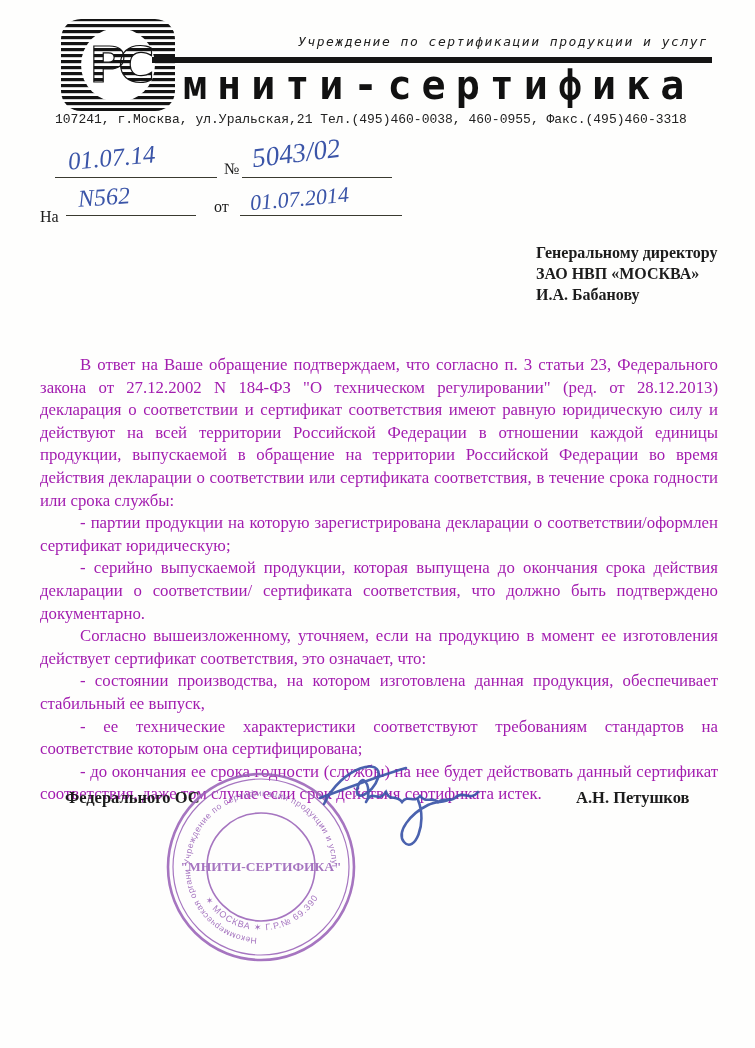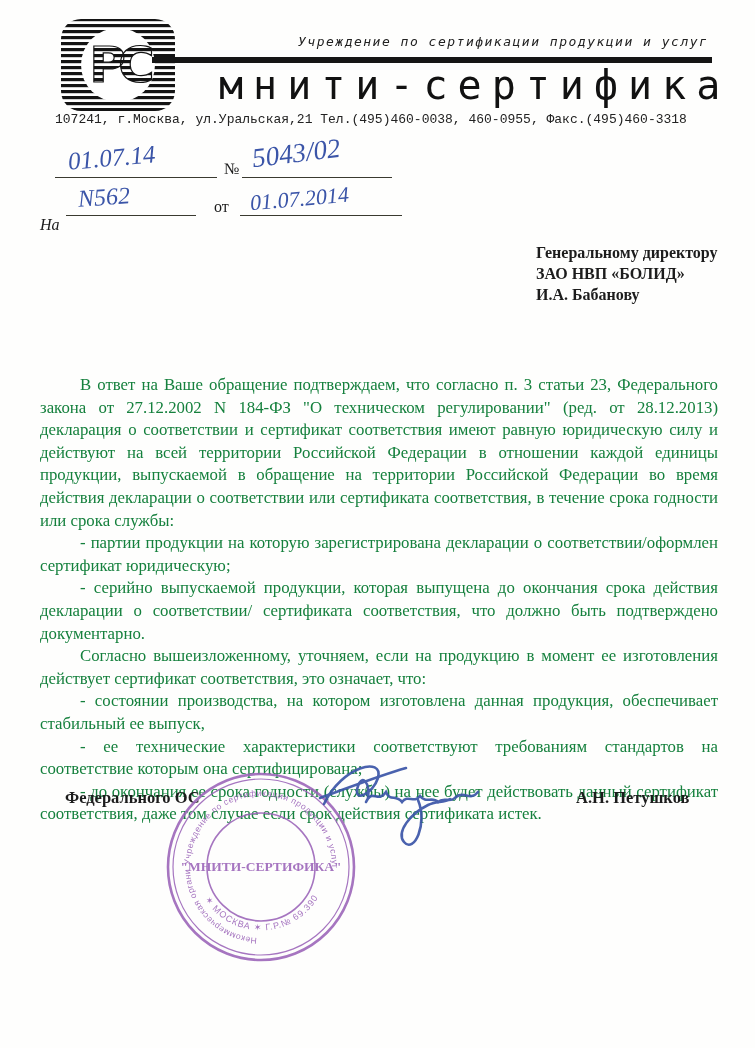--- a/index.html
+++ b/index.html
@@ -12,40 +12,40 @@
   
   .logo { position:absolute; left:60px; top:18px;text-align:right; }
   .tagline {
     position:absolute; left:298px; top:34px; width:440px;
     font-family:"DejaVu Sans Mono", monospace; font-style:italic;
     font-size:13px; letter-spacing:1.5px; color:#222; white-space:nowrap;
   }
   .header-bar { position:absolute; left:152px; top:57px; width:560px; height:6px; background:#151515; }
   .brand {
     position:absolute; left:183px; top:62px;
-    font-family:"DejaVu Sans Mono", monospace; font-size:40px; font-weight:400;
-    letter-spacing:10px; color:#111; white-space:nowrap;margin-left:36px;
+    font-family:"DejaVu Sans Mono", monospace; font-size:40px; font-weight:700;
+    letter-spacing:10px; color:#111; white-space:nowrap;
   }
   .address-line {
     position:absolute; left:55px; top:112px;
     font-family:Liberation Mono, monospace; font-size:13px; color:#222; white-space:nowrap;
   }
   
   .u-line { position:absolute; border-bottom:1.5px solid #3a3a30; }
   .hand {
     position:absolute; font-family:"Liberation Serif", serif; font-style:italic;
     color:#3b55a8; white-space:nowrap;
   }
   .ref-label { position:absolute; font-size:16px; color:#1c1c1c; }
   
   .recipient { position:absolute; left:536px; top:242px; font-weight:bold; font-size:16px; line-height:21px; }
   
   .body-text {
     position:absolute; left:40px; top:354px; width:678px;
-    font-size:16.8px; line-height:22.6px; text-align:justify; color:#15803d;margin-top:20px;
+    font-size:16.8px; line-height:22.6px; text-align:justify; color:#a21caf;
   }
   .body-text p { text-indent:40px; margin:0; }
   
   .sign-title { position:absolute; left:65px; top:788px; font-weight:bold; font-size:16.5px; }
   .sign-name  { position:absolute; left:564px; top:788px; font-weight:bold; font-size:16.5px;margin-left:12px; }
   .signature-svg { position:absolute; left:318px; top:752px; }
   .stamp-svg { position:absolute; left:164px; top:770px; opacity:.88; }
   
   .footer { position:absolute; left:47px; top:971px; font-size:15px; line-height:19px; color:#1c1c1c; }
 </style>
@@ -73,31 +73,31 @@
   <div class="brand">мнити-сертифика</div>
   <div class="address-line">107241, г.Москва, ул.Уральская,21   Тел.(495)460-0038, 460-0955, Факс.(495)460-3318</div>
 
   <span class="u-line" style="left:55px; top:150px; width:162px; height:28px;"></span>
   <span class="hand" style="left:68px; top:144px; font-size:25px; transform:rotate(-5deg);">01.07.14</span>
 
   <span class="ref-label" style="left:224px; top:160px;">№</span>
   <span class="u-line" style="left:242px; top:150px; width:150px; height:28px;"></span>
   <span class="hand" style="left:252px; top:138px; font-size:27px; transform:rotate(-7deg);">5043/02</span>
 
-  <span class="ref-label" style="left:40px; top:216px;font-style:italic;">На</span>
+  <span class="ref-label" style="left:40px; top:208px;">На</span>
   <span class="u-line" style="left:66px; top:188px; width:130px; height:28px;"></span>
   <span class="hand" style="left:78px; top:184px; font-size:24px; transform:rotate(-4deg);">N562</span>
 
   <span class="ref-label" style="left:214px; top:198px;">от</span>
   <span class="u-line" style="left:240px; top:188px; width:162px; height:28px;"></span>
   <span class="hand" style="left:250px; top:186px; font-size:22px; transform:rotate(-5deg);">01.07.2014</span>
 
   <div class="recipient">
     <div>Генеральному директору</div>
-    <div>ЗАО НВП «БОЛИД»</div>
+    <div>ЗАО НВП «МОСКВА»</div>
     <div>И.А. Бабанову</div>
   </div>
 
   <div class="body-text">
     <p>В ответ на Ваше обращение подтверждаем, что согласно п. 3 статьи 23, Федерального закона от 27.12.2002 N 184-ФЗ "О техническом регулировании" (ред. от 28.12.2013) декларация о соответствии и сертификат соответствия имеют равную юридическую силу и действуют на всей территории Российской Федерации в отношении каждой единицы продукции, выпускаемой в обращение на территории Российской Федерации во время действия декларации о соответствии или сертификата соответствия, в течение срока годности или срока службы:</p>
     <p>- партии продукции на которую зарегистрирована декларации о соответствии/оформлен сертификат юридическую;</p>
     <p>- серийно выпускаемой продукции, которая выпущена до окончания срока действия декларации о соответствии/ сертификата соответствия, что должно быть подтверждено документарно.</p>
     <p>Согласно вышеизложенному, уточняем, если на продукцию в момент ее изготовления действует сертификат соответствия, это означает, что:</p>
     <p>- состоянии производства, на котором изготовлена данная продукция, обеспечивает стабильный ее выпуск,</p>
     <p>- ее технические характеристики соответствуют требованиям стандартов на соответствие которым она сертифицирована;</p>

